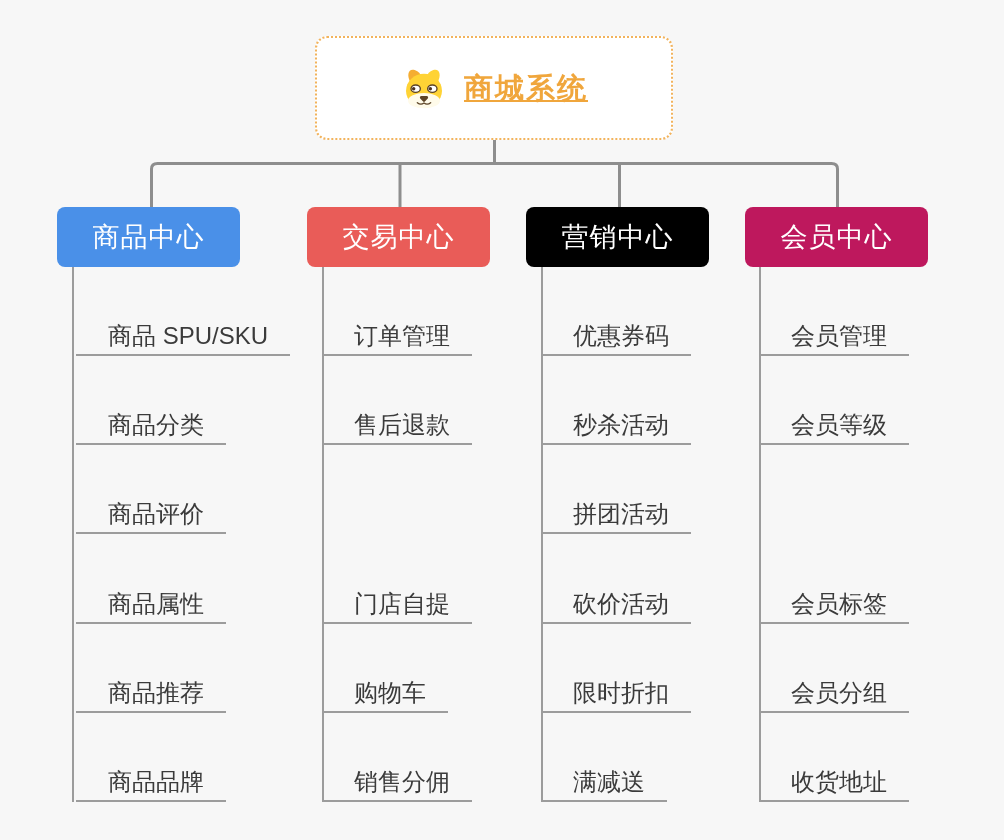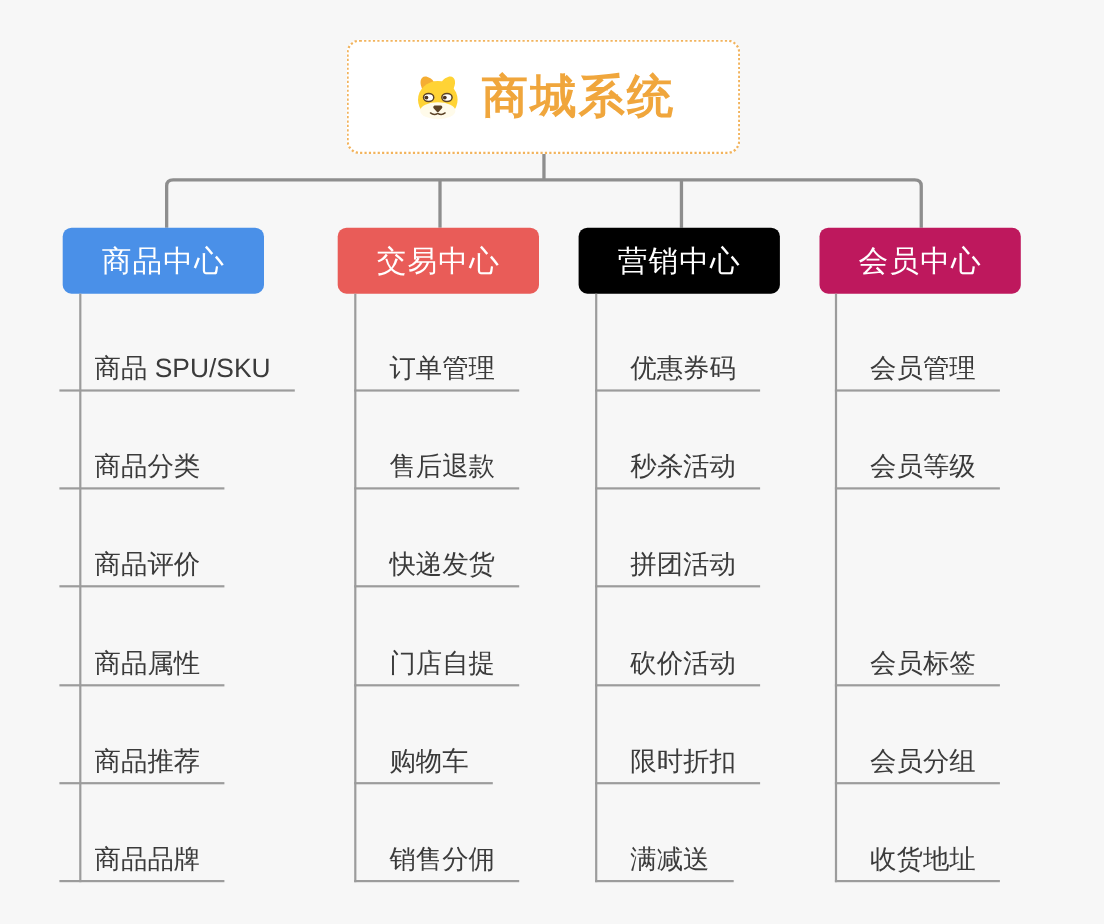--- a/index.html
+++ b/index.html
@@ -3,35 +3,35 @@
 <meta charset="utf-8">
 <style>
   html,body{margin:0;padding:0;}
   body{font-family:"Liberation Sans","DejaVu Sans",sans-serif;}
   .canvas{position:relative;width:1004px;height:840px;background:#F7F7F7;overflow:hidden;}
   .connectors{position:absolute;left:0;top:0;pointer-events:none;}
   
   .root-node{position:absolute;left:315px;top:36px;width:358px;height:104px;background:#FFFFFF;
     border:2px dotted #F2B35C;border-radius:12px;box-sizing:border-box;
     display:flex;align-items:center;justify-content:center;gap:16px;}
-  .root-title{font-size:42px;font-weight:600;letter-spacing:2px;color:#F0A63C;line-height:1;}
+  .root-title{font-size:29px;font-weight:600;letter-spacing:2px;color:#F0A63C;line-height:1;text-decoration:underline;}
   .dog{display:flex;align-items:center;}
   
   .branch-box{position:absolute;top:207px;width:183px;height:60px;border-radius:8px;
     display:flex;align-items:center;justify-content:center;
     color:#FFFFFF;font-size:27px;letter-spacing:1px;cursor:default;}
   .b0{left:57px;}.b1{left:307px;}.b2{left:526px;}.b3{left:745px;}
   
   .trunk{position:absolute;top:267px;width:2px;height:535px;background:#9C9C9C;}
   .t0{left:72px;}.t1{left:322px;}.t2{left:541px;}.t3{left:759px;}
   
   .leaf{position:absolute;height:38px;padding:0 22px 4px 32px;border-bottom:2px solid #9C9C9C;
     display:flex;align-items:flex-end;white-space:nowrap;
     font-size:24px;color:#3B3B3B;line-height:1.15;}
-  .c0{left:54px;}.c1{left:322px;}.c2{left:541px;}.c3{left:759px;}
+  .c0{left:76px;}.c1{left:322px;}.c2{left:541px;}.c3{left:759px;}
   .r0{top:312px;}.r1{top:401px;}.r2{top:490px;}.r3{top:580px;}.r4{top:669px;}.r5{top:758px;}
 </style>
 </head>
 <body>
 
 <div class="canvas" style="background-color: rgb(247, 247, 247);">
 
   <svg class="connectors" width="1004" height="840">
     <path d="M494.5 140 V163.5" fill="none" stroke-width="3" stroke="#8E8E8E"></path>
     <path d="M151.5 207 V169 Q151.5 163.5 157.5 163.5 H831.5 Q837.5 163.5 837.5 169 V207" fill="none" stroke-width="3" stroke="#8E8E8E"></path>
@@ -69,21 +69,20 @@
 
   <div class="leaf c0 r0">商品 SPU/SKU</div>
   <div class="leaf c0 r1">商品分类</div>
   <div class="leaf c0 r2">商品评价</div>
   <div class="leaf c0 r3">商品属性</div>
   <div class="leaf c0 r4">商品推荐</div>
   <div class="leaf c0 r5">商品品牌</div>
 
   <div class="leaf c1 r0">订单管理</div>
   <div class="leaf c1 r1">售后退款</div>
-  <div class="leaf c1 r2">快递发货</div>
   <div class="leaf c1 r3">门店自提</div>
   <div class="leaf c1 r4">购物车</div>
   <div class="leaf c1 r5">销售分佣</div>
 
   <div class="leaf c2 r0">优惠券码</div>
   <div class="leaf c2 r1">秒杀活动</div>
   <div class="leaf c2 r2">拼团活动</div>
   <div class="leaf c2 r3">砍价活动</div>
   <div class="leaf c2 r4">限时折扣</div>
   <div class="leaf c2 r5">满减送</div>

